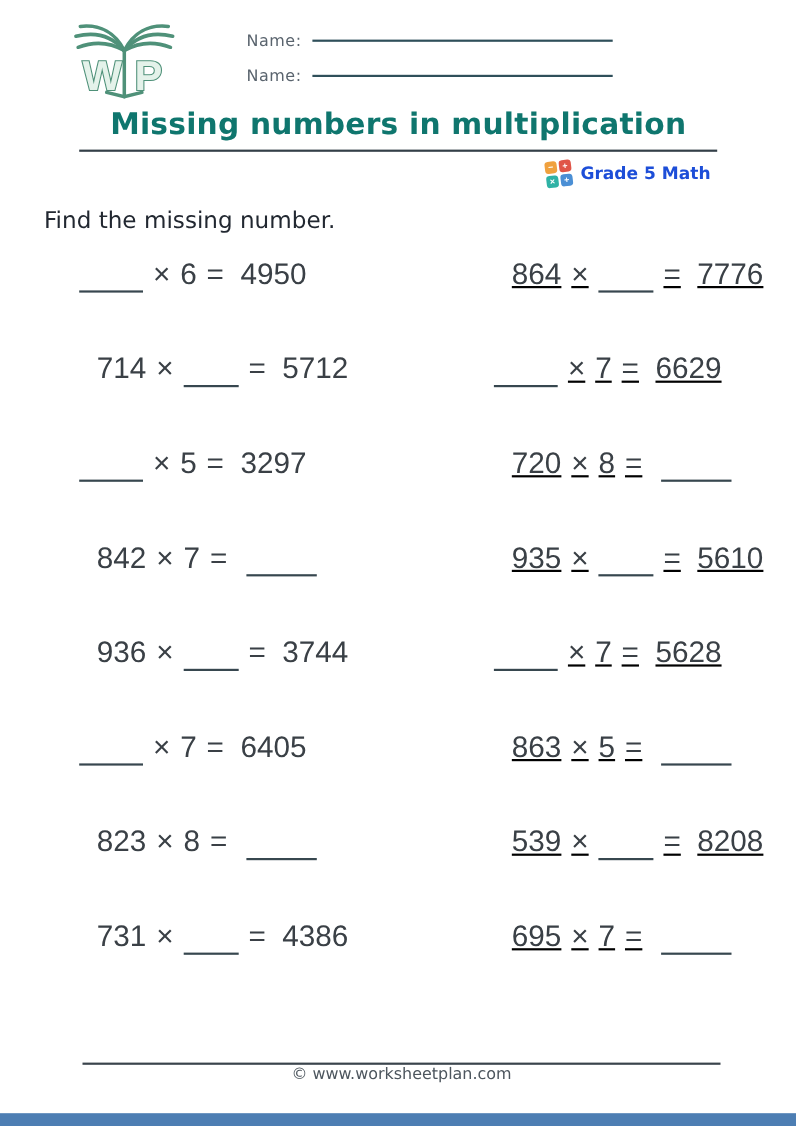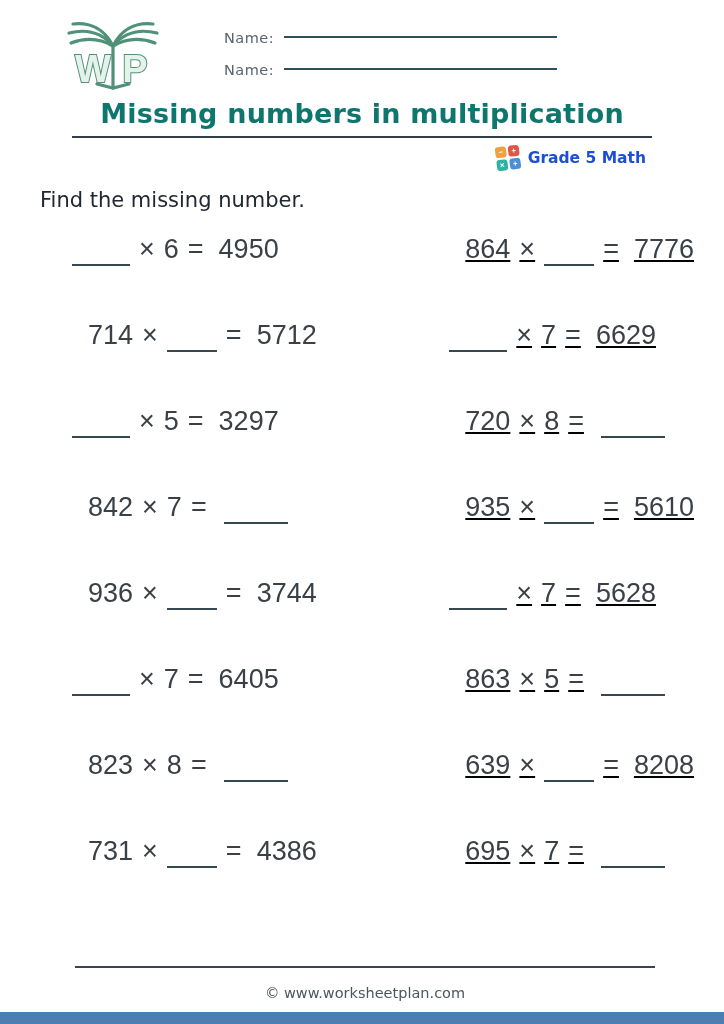--- a/index.html
+++ b/index.html
@@ -48,21 +48,21 @@
   }
   .prob.ind { padding-left:16px; }
   .blank { display:inline-block; border-bottom:2.5px solid #37474f; position:relative; top:8px; height:20px; }
   .blank.a { width:58px; }
   .blank.b { width:50px; }
   .blank.c { width:64px; margin-left:8px; }
   .res { margin-left:6px; }
 
   
   .footer { position:absolute; left:75px; right:69px; top:966px; border-top:2.5px solid #3a444c; text-align:center; }
-  .footer-text { font-family:"DejaVu Sans", sans-serif; font-size:14.5px; color:#4d565e; padding-top:17px; }
+  .footer-text { font-family:"DejaVu Sans", sans-serif; font-size:14.5px; color:#4d565e; padding-top:1px; }
   .bottom-bar { position:absolute; left:0; right:0; bottom:0; height:12px; background:#4d7eb3; }
 </style>
 </head>
 <body>
 
 <div class="header">
   <div class="logo">
     <svg width="108" height="86" viewBox="0 0 108 86">
       <g stroke="#4f9179" fill="none" stroke-width="3.2" stroke-linecap="round">
         <path d="M53 34 C45 18 31 10 13 12"></path>
@@ -217,21 +217,21 @@
 
     <div class="prob ind">
       <span class="num">863</span>
       <span class="sym">×</span>
       <span class="num">5</span>
       <span class="sym">=</span>
       <span class="blank c"></span>
     </div>
 
     <div class="prob ind">
-      <span class="num">639</span>
+      <span class="num">539</span>
       <span class="sym">×</span>
       <span class="blank b"></span>
       <span class="sym">=</span>
       <span class="num res">8208</span>
     </div>
 
     <div class="prob ind">
       <span class="num">695</span>
       <span class="sym">×</span>
       <span class="num">7</span>

